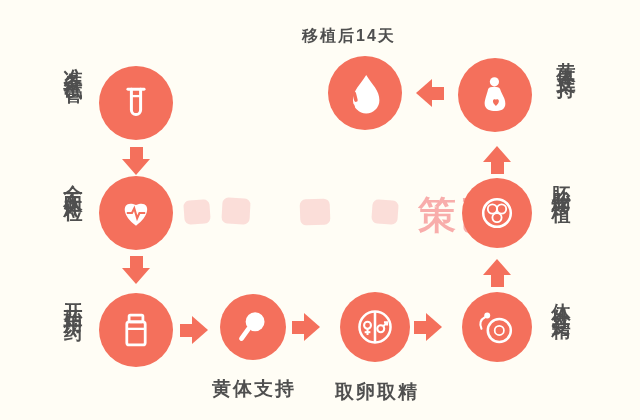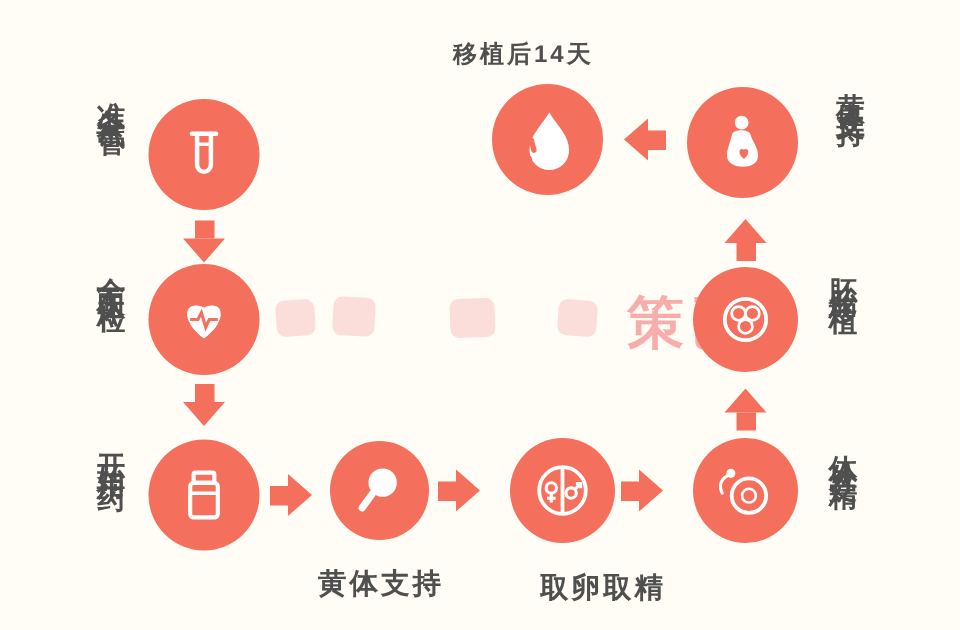--- a/index.html
+++ b/index.html
@@ -128,21 +128,21 @@
         <line x1="20" y1="6.5" x2="20" y2="33.5" stroke="#fff" stroke-width="2.2"></line>
         <circle cx="13.5" cy="18.5" r="3" fill="none" stroke="#fff" stroke-width="1.8"></circle>
         <line x1="13.5" y1="21.5" x2="13.5" y2="27" stroke="#fff" stroke-width="1.8"></line>
         <line x1="11" y1="24.5" x2="16" y2="24.5" stroke="#fff" stroke-width="1.8"></line>
         <circle cx="25" cy="21.5" r="3" fill="none" stroke="#fff" stroke-width="1.8"></circle>
         <line x1="27.2" y1="19.3" x2="30.5" y2="16" stroke="#fff" stroke-width="1.8"></line>
         <polyline points="27.8,16 30.5,16 30.5,18.7" fill="none" stroke="#fff" stroke-width="1.8"></polyline>
       </svg>
     </span>
   </div>
-  <div class="label" style="left:335px;top:379px;margin-left:25px;">取卵取精</div>
+  <div class="label" style="left:335px;top:379px;">取卵取精</div>
 
   <div class="arrow" style="left:414px;top:313px;">
     <div class="shaft-h"></div>
       <div class="head-right"></div>
   </div>
 
   <div class="circle c70" style="left:462px;top:292px;">
     <span>
       <svg width="46" height="46" viewBox="0 0 40 40">
         <circle cx="22" cy="23" r="10" fill="none" stroke="#fff" stroke-width="2.2"></circle>

